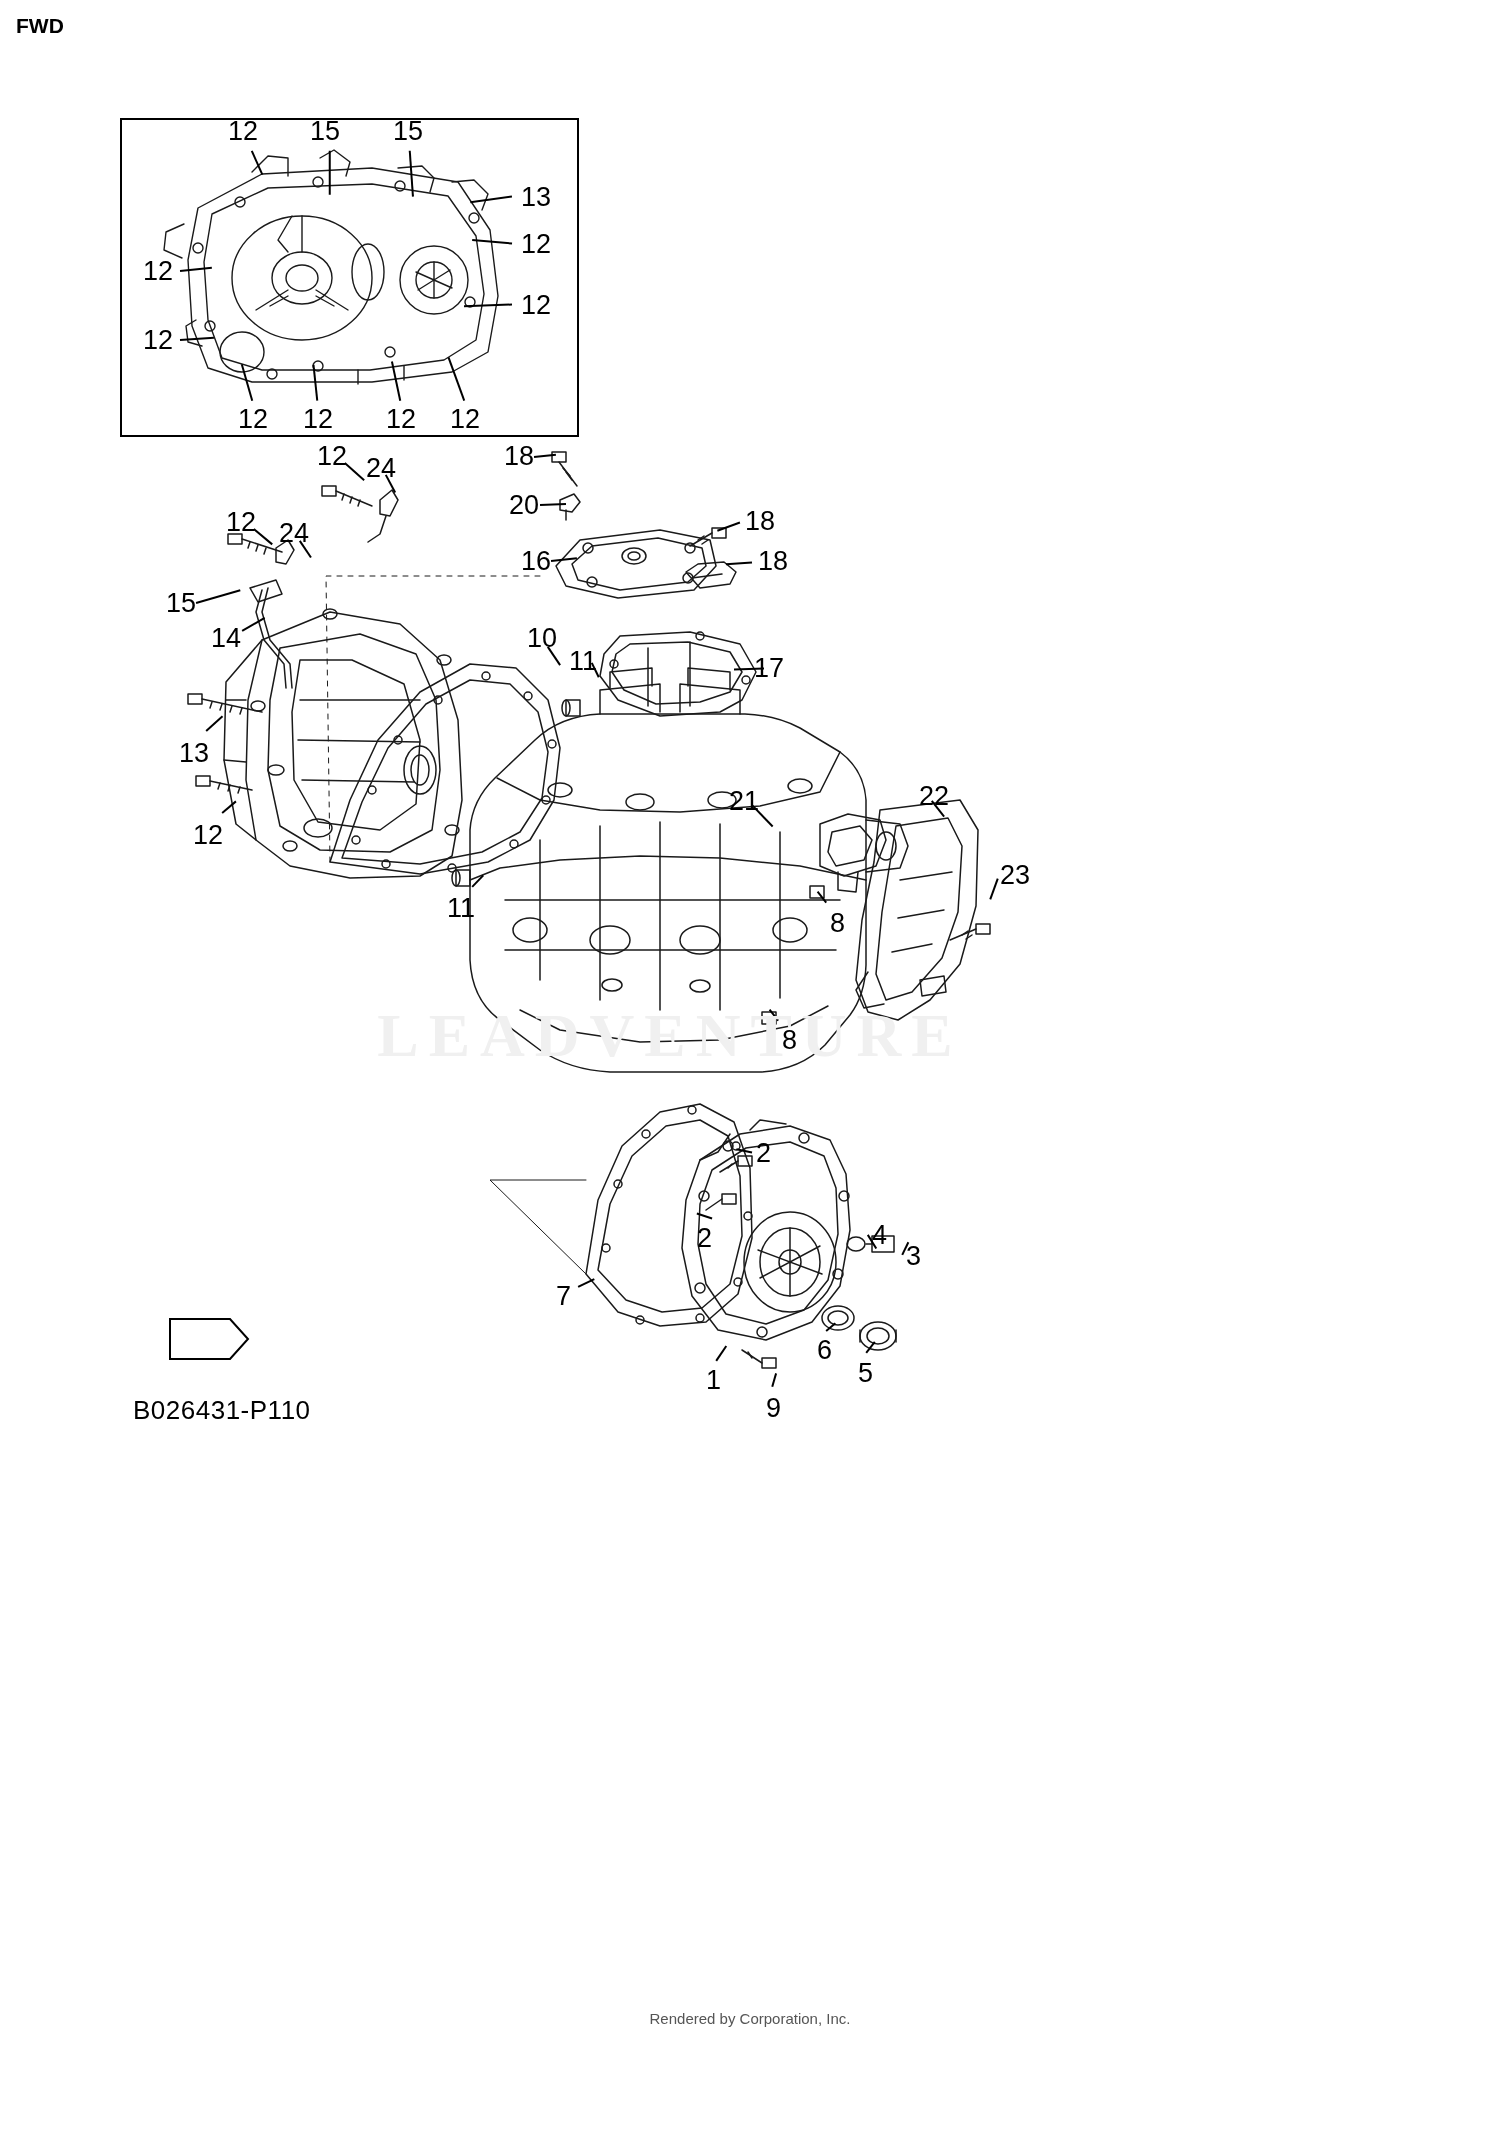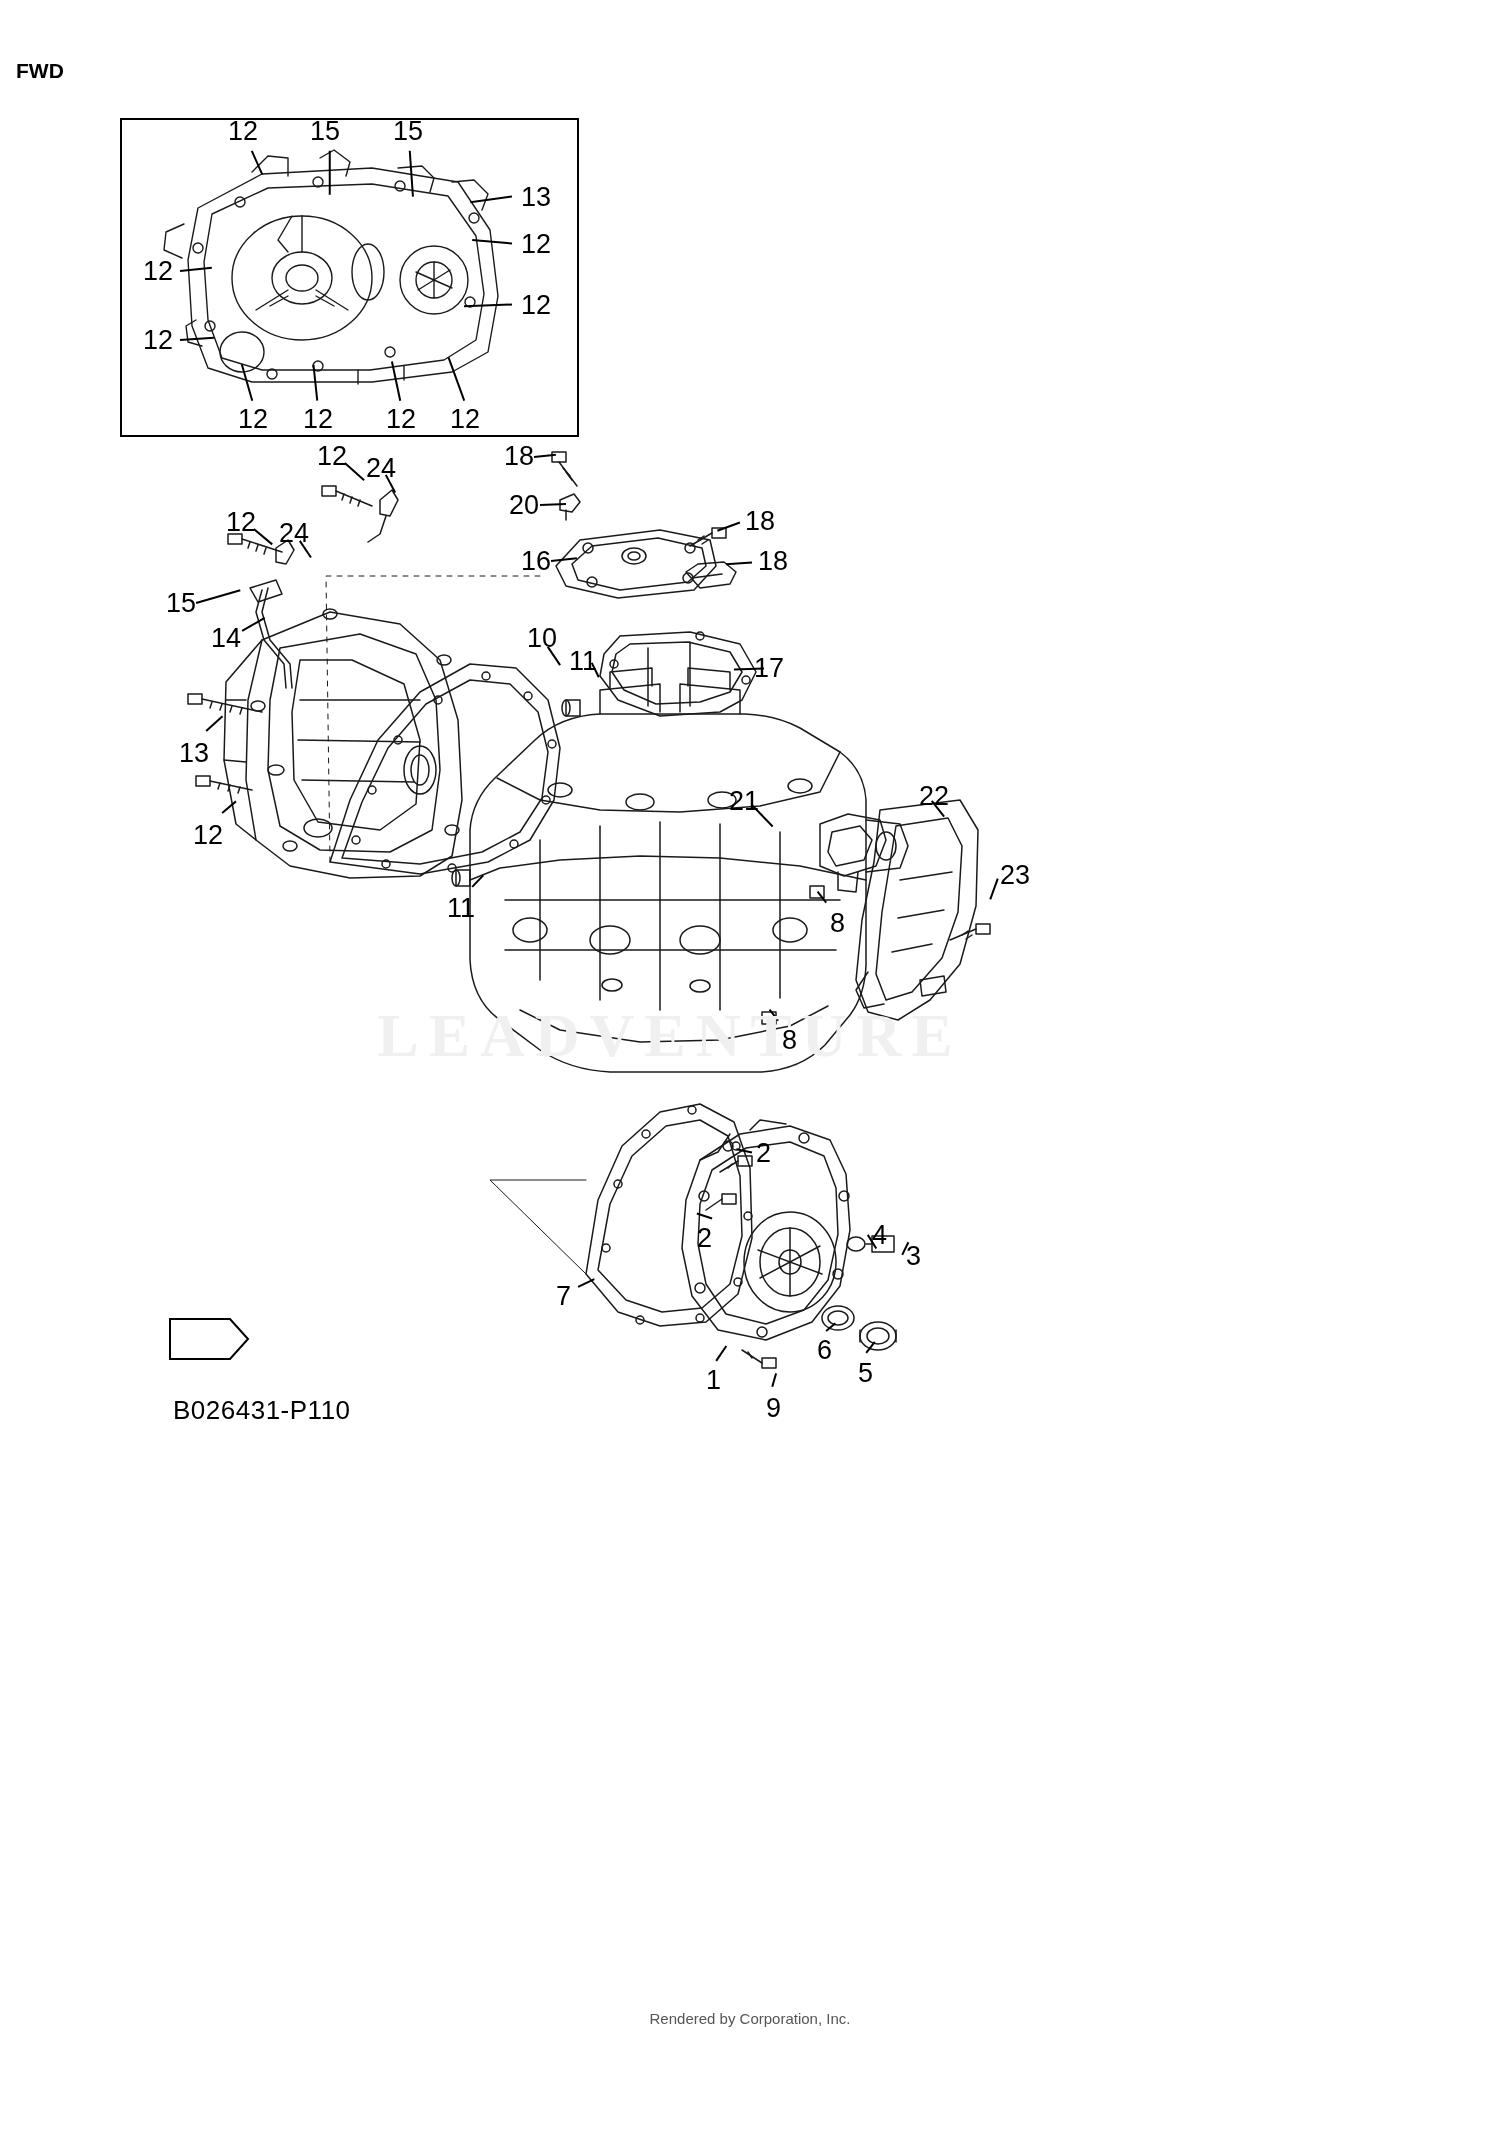--- a/index.html
+++ b/index.html
@@ -46,37 +46,35 @@
     left: 0;
     top: 0;
   }
   #part-code {
     position: absolute;
     left: 133px;
     top: 1395px;
     font-size: 26px;
     letter-spacing: 0.5px;
     font-family: "Liberation Sans", sans-serif;
-    margin-left: 40px;
   }
   #fwd-box {
     position: absolute;
     left: 168px;
     top: 1313px;
     width: 82px;
     height: 52px;
   }
   #fwd-label {
     position: absolute;
     left: 16px;
     top: 14px;
     font-size: 21px;
     font-weight: bold;
     font-family: "Liberation Sans", sans-serif;
-    margin-top: 45px;
   }
   #copyright {
     position: absolute;
     left: 0;
     top: 1940px;
     width: 1500px;
     text-align: center;
     font-family: "Liberation Serif", serif;
     font-size: 45px;
     font-weight: bold;

